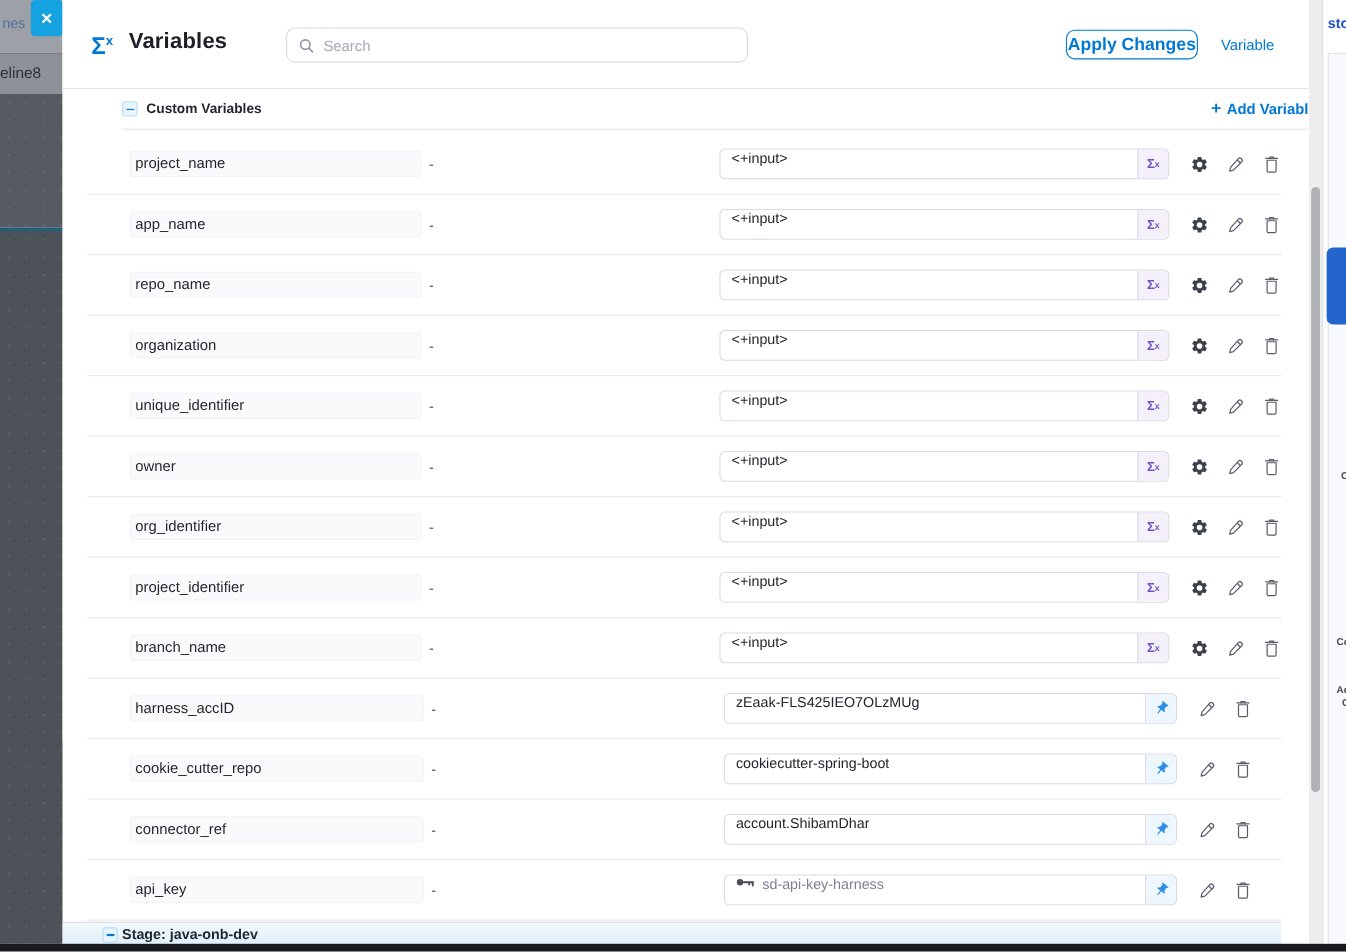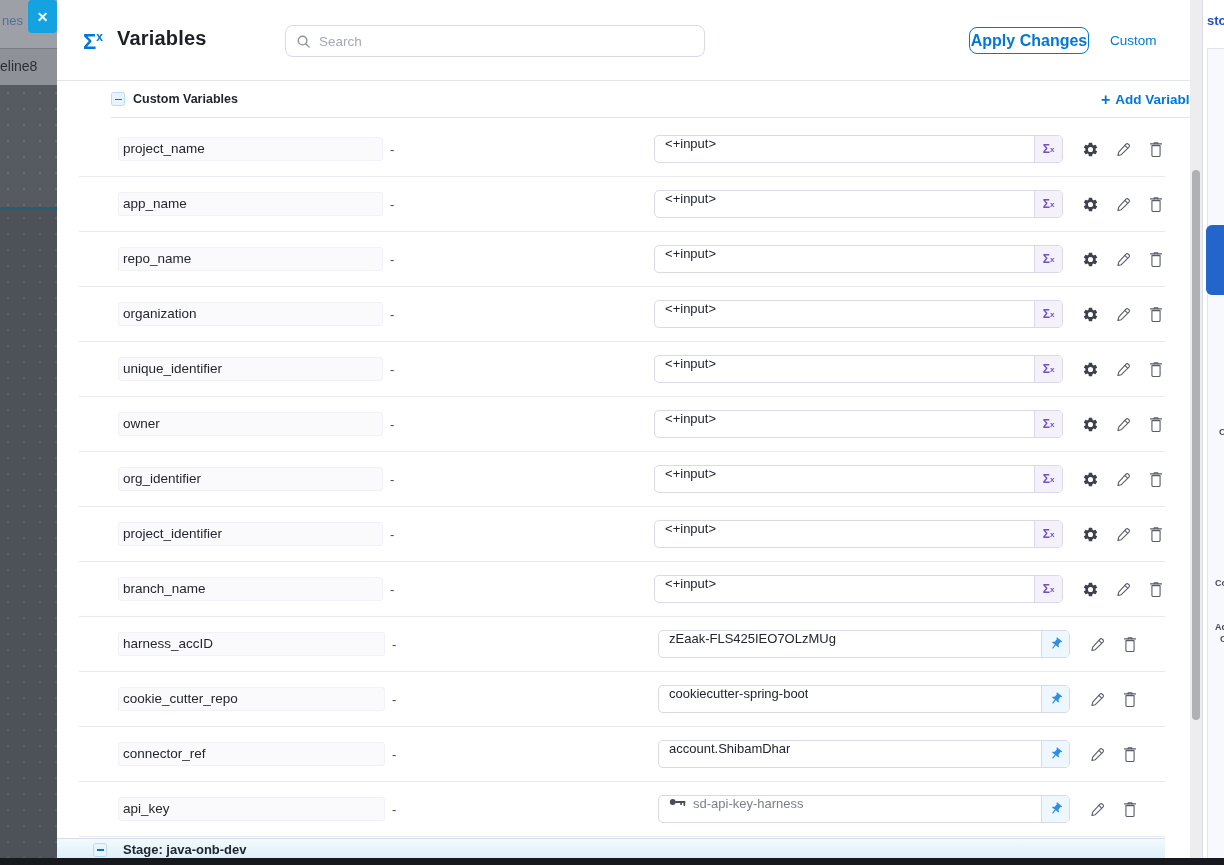--- a/index.html
+++ b/index.html
@@ -19,21 +19,21 @@
   #canvas-line { left:0; top:207px; width:57px; height:3px; background:#1d6178; }
   #canvas-lower { left:0; top:210px; width:57px; height:648px; background-color:#4d5158; }
 
   
   #drawer { left:57px; top:0; width:1145px; height:674px; background:#fff; }
   #drawer-header { left:0; top:0; width:100%; height:81px; border-bottom:1px solid #e4e5ea; background:#fff; }
   #hdr-sigma { left:26px; top:26px; color:#0278d5; font-weight:700; font-size:22px; line-height:22px; }
   #hdr-sigma sup { font-size:12px; font-weight:700; }
   #page-title { left:60px; top:27px; font-size:20px; font-weight:700; color:#1c1f26; letter-spacing:.2px; }
   #search-wrap { left:203px; top:25px; width:420px; height:32px; border:1px solid #d9dae5; border-radius:8px; background:#fff;
-    display:flex; align-items:center; padding:0 10px; gap:8px;margin-left:25px; }
+    display:flex; align-items:center; padding:0 10px; gap:8px; }
   #search-input { border:none; outline:none; flex:1; font-size:13.5px; color:#22262e; font-family:inherit; background:transparent; }
   #search-input::placeholder { color:#a6a7b8; }
   #apply-btn { left:912px; top:27px; width:120px; height:27px; border:1.5px solid #0278d5; border-radius:8px; background:#fff;
     color:#0278d5; font-size:16px; font-weight:600; display:flex; align-items:center; justify-content:center; cursor:pointer; }
   #discard-btn { left:1053px; top:33px; font-size:13.5px; font-weight:500; color:#0278d5; cursor:pointer; }
 
   #section-header { left:0; top:81px; width:100%; height:37px; display:flex; align-items:center;margin-left:32px; }
   #section-inner { position:absolute; left:22px; width:1086px; height:100%; display:flex; align-items:center; border-bottom:1px solid #e4e5ea; }
   .minus-box { width:14px; height:14px; background:#e7f4fc; border:1px solid #b9dcf2; border-radius:2.5px; position:relative; flex:0 0 auto; cursor:pointer; }
   .minus-box::after { content:""; position:absolute; left:2.5px; right:2.5px; top:5.5px; height:1.8px; background:#0278d5; }
@@ -53,21 +53,21 @@
   .var-badge { width:28px; border-left:1px solid #d9dae5; display:flex; align-items:center; justify-content:center; cursor:pointer; flex:0 0 auto; }
   .badge-sigma { background:#f4f1fb; color:#6f52c5; font-size:12px; font-weight:700; }
   .badge-sigma sup { font-size:8px; }
   .badge-pin { background:#eef7fe; }
   .row-icons { display:flex; align-items:center; gap:15px; margin-left:18px; }
   .icon-btn { width:18px; height:18px; display:flex; align-items:center; justify-content:center; cursor:pointer; }
 
   #stage-bar { left:0; top:838px; width:1108px; height:22px; background:linear-gradient(#f3fafd,#ddeef8);
     border-top:1px solid #d5dde6; display:flex; align-items:center; }
   #stage-bar .minus-box { margin-left:36px; }
-  #stage-title { margin-left:16px; font-size:13px; font-weight:700; color:#22272f; }
+  #stage-title { margin-left:4px; font-size:13px; font-weight:700; color:#22272f; }
 
   
   #scroll-gutter { right:0; top:0; width:12px; height:858px; background:#ededef; }
   #scroll-thumb { position:absolute; left:2px; top:170px; width:8px; height:550px; background:#b0b1b4; border-radius:4px; cursor:pointer; }
 
   
   #right-rail { left:1202px; top:0; width:22px; height:865px; background:#fff; border-left:1px solid #dcdde2; }
   #rail-history-frag { left:4px; top:13px; font-size:13px; font-weight:700; color:#2051c9; white-space:nowrap; }
   #rail-panel { left:4px; top:48px; width:18px; height:810px; background:#f7f9fc; border-left:1px solid #e3e4ea; border-top:1px solid #e3e4ea; }
   #rail-chip { left:3px; top:225px; width:19px; height:70px; background:#2465cb; border-radius:6px 0 0 6px;
@@ -106,21 +106,21 @@
     <div id="search-wrap" class="abs">
       <span>
         <svg width="15" height="15" viewBox="0 0 16 16">
             <circle cx="7" cy="7" r="4.6" fill="none" stroke="#8f93a0" stroke-width="1.5"></circle>
             <line x1="10.4" y1="10.4" x2="14" y2="14" stroke="#8f93a0" stroke-width="1.5" stroke-linecap="round"></line>
           </svg>
       </span>
       <input id="search-input" placeholder="Search" style="">
     </div>
     <div id="apply-btn" class="abs">Apply Changes</div>
-    <span id="discard-btn" class="abs">Custom</span>
+    <span id="discard-btn" class="abs">Variable</span>
   </div>
 
   <div id="section-header" class="abs">
     <div id="section-inner">
       <span class="minus-box"></span>
       <span id="section-title">Custom Variables</span>
       <span id="add-variable">
           <span class="plus">+</span>
           <span>Add Variable</span>
         </span>

